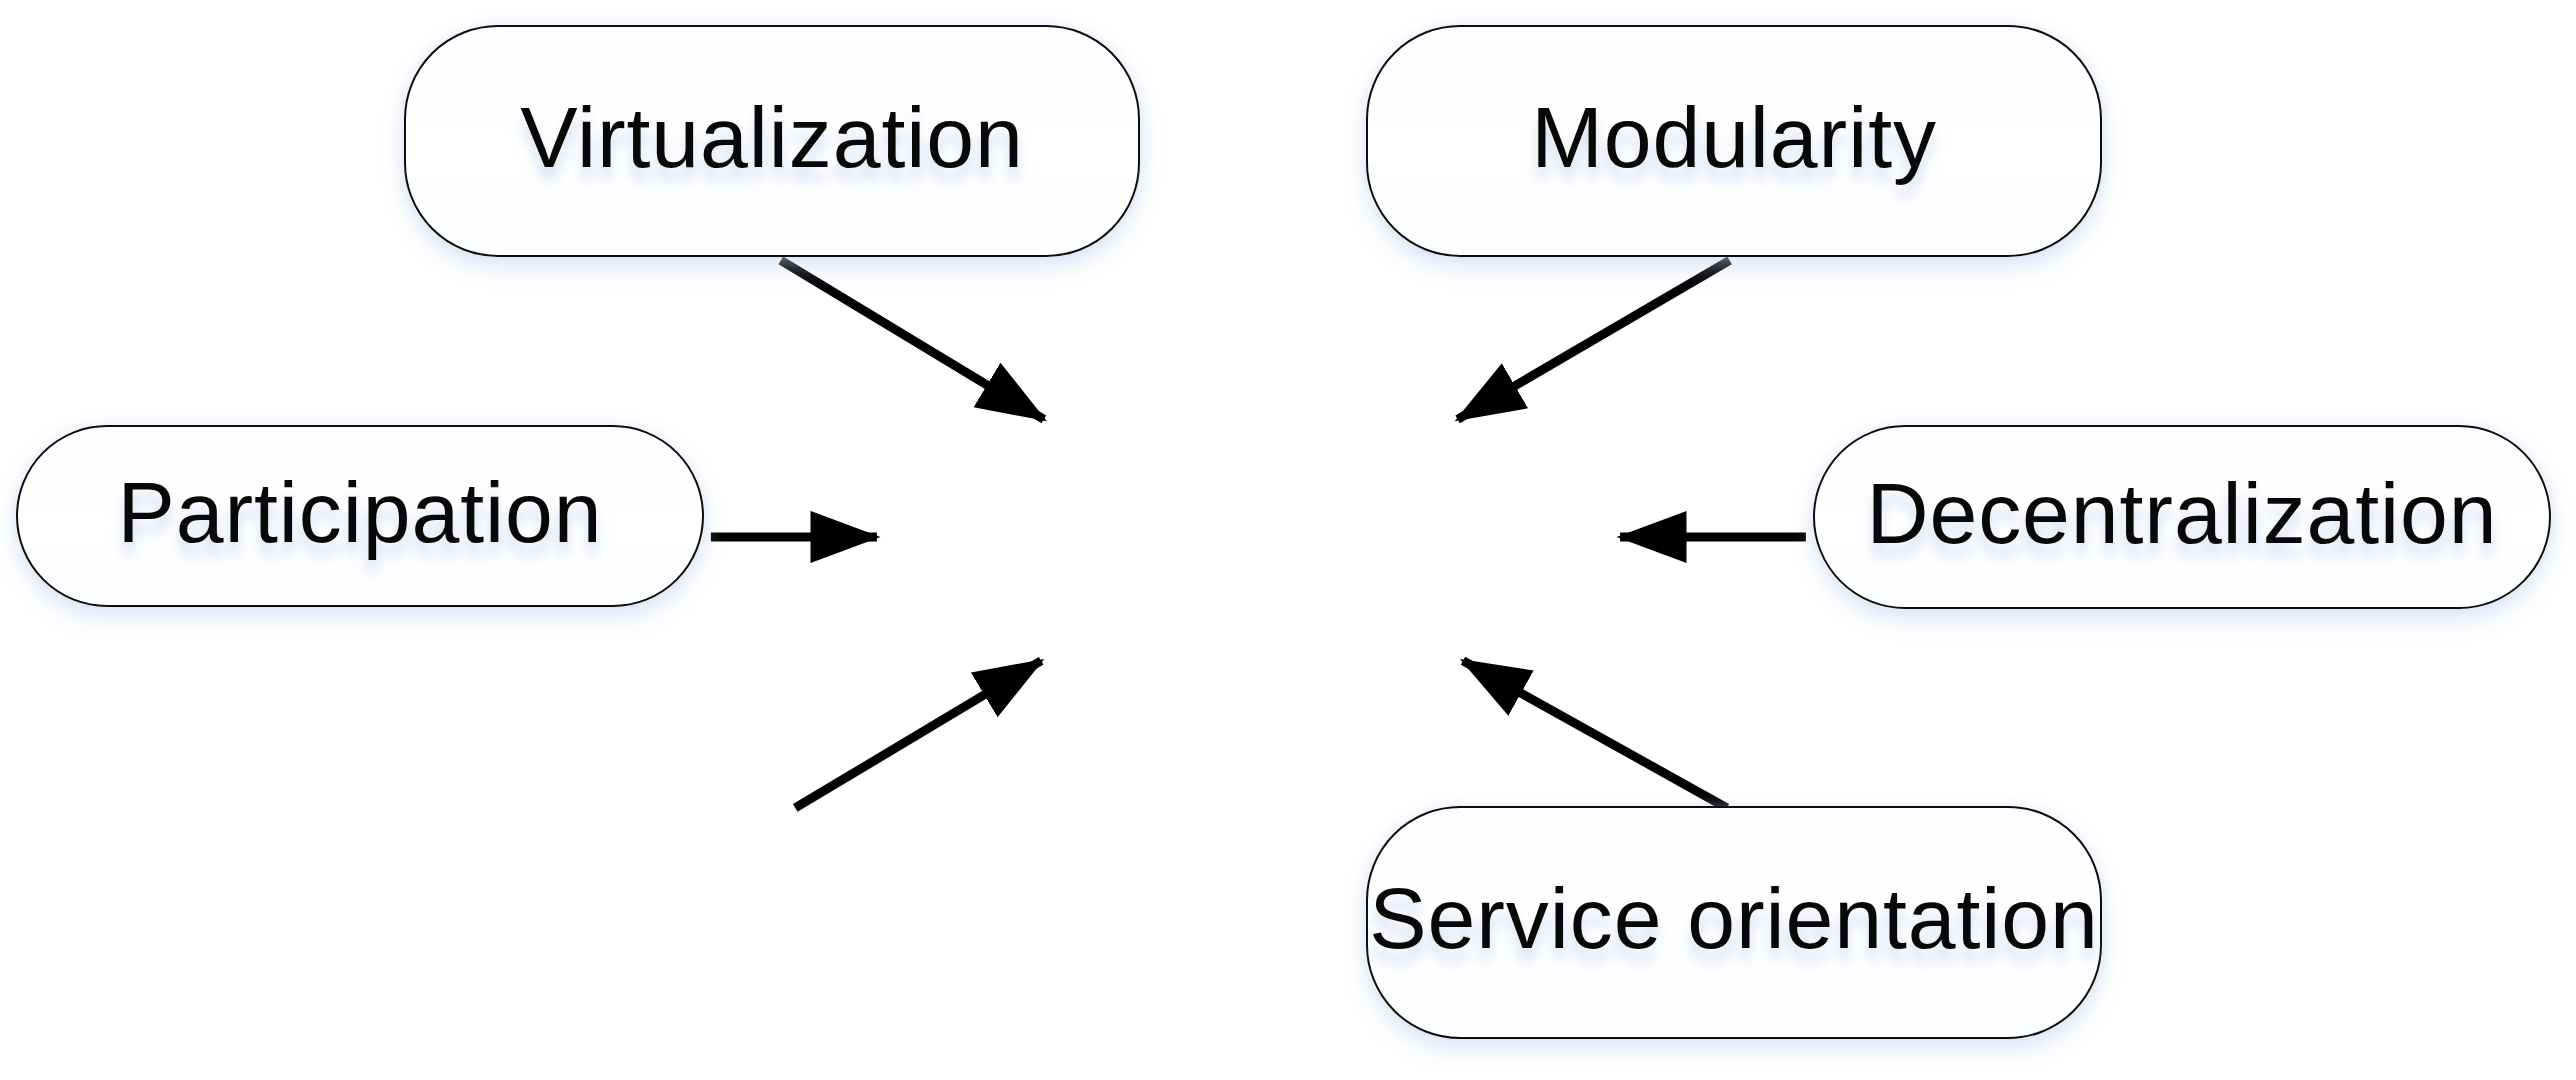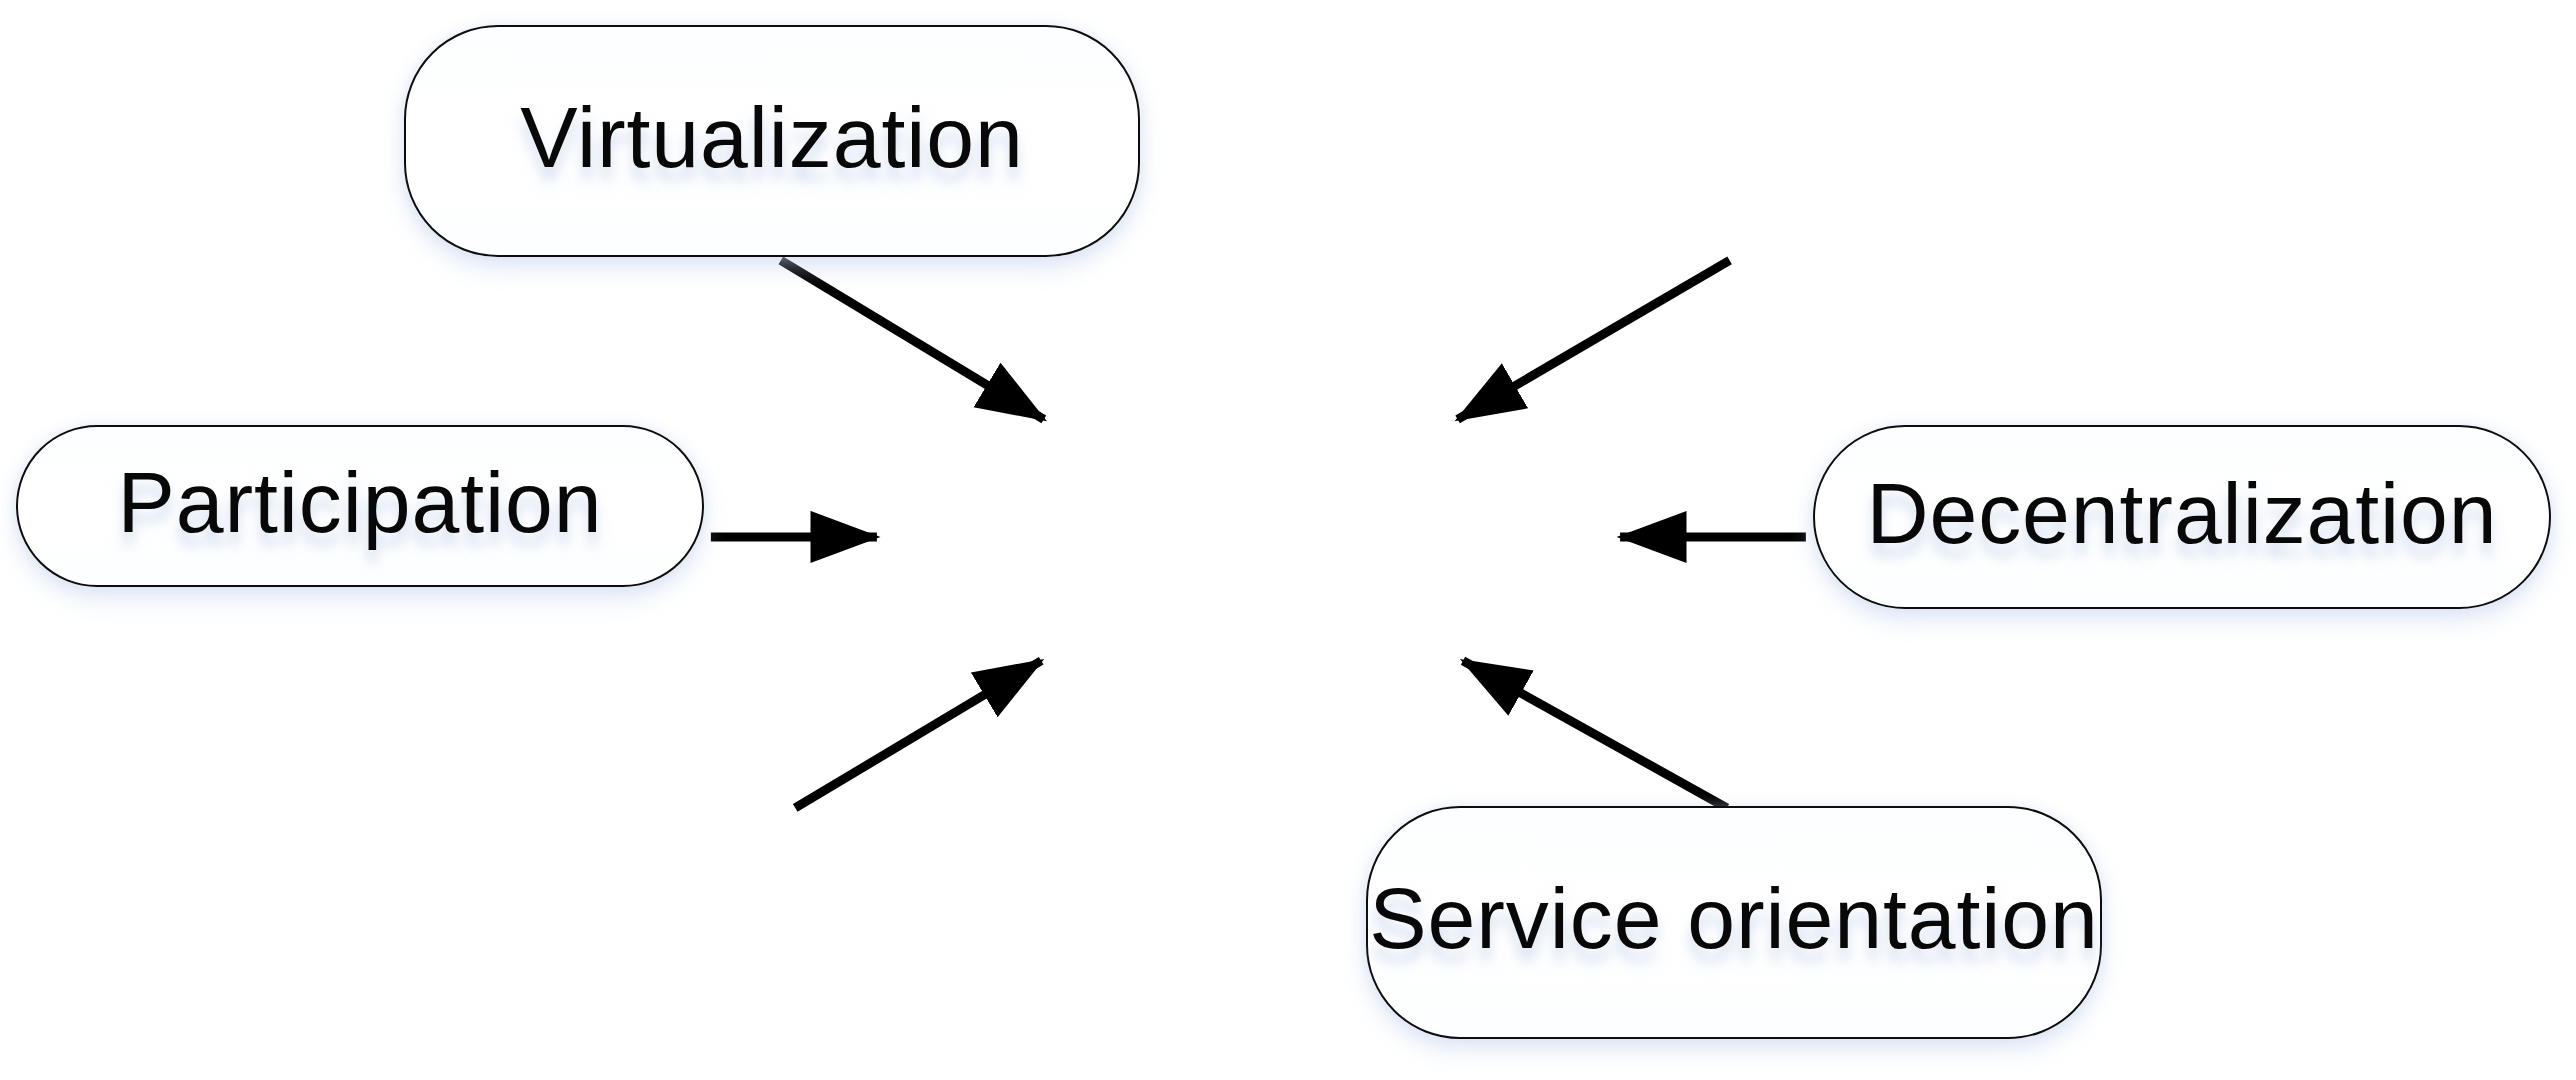--- a/index.html
+++ b/index.html
@@ -45,21 +45,21 @@
     padding-bottom: 9px;
   }
   .node-label.center {
     font-weight: bold;
     font-size: 97px;
     letter-spacing: 2.7px;
   }
   
   .n-virtualization      { left: 404px;  top: 25px;  width: 736px; height: 232px; }
   .n-modularity          { left: 1366px; top: 25px;  width: 736px; height: 232px; }
-  .n-participation       { left: 16px;   top: 425px; width: 688px; height: 162px; }
+  .n-participation       { left: 16px;   top: 425px; width: 688px; height: 182px; }
   .n-value               { left: 884px;  top: 425px; width: 729px; height: 226px; }
   .n-decentralization    { left: 1813px; top: 425px; width: 738px; height: 184px; }
   .n-time-capability     { left: 413px;  top: 806px; width: 741px; height: 233px; }
   .n-service-orientation { left: 1366px; top: 806px; width: 736px; height: 233px; }
 </style>
 </head>
 <body>
 
 <div class="canvas" style="background: rgb(255, 255, 255);">
 
@@ -74,20 +74,23 @@
     <line x1="792" y1="598" x2="977" y2="598" stroke="#000000" stroke-width="10" marker-end="url(#arrowhead)"></line>
     <line x1="2012" y1="598" x2="1805" y2="598" stroke="#000000" stroke-width="10" marker-end="url(#arrowhead)"></line>
     <line x1="886" y1="900" x2="1160" y2="736" stroke="#000000" stroke-width="10" marker-end="url(#arrowhead)"></line>
     <line x1="1924" y1="900" x2="1630" y2="736" stroke="#000000" stroke-width="10" marker-end="url(#arrowhead)"></line>
   </svg>
 
   <div class="node n-virtualization" style="border-color: rgb(13, 13, 13);">
     <span class="node-label" style="color: rgb(8, 8, 8);">Virtualization</span>
   </div>
 
+  <div class="node n-modularity" style="border-color: rgb(13, 13, 13);">
+    <span class="node-label" style="color: rgb(8, 8, 8);">Modularity</span>
+  </div>
 
   <div class="node n-participation" style="border-color: rgb(13, 13, 13);">
     <span class="node-label" style="color: rgb(8, 8, 8);">Participation</span>
   </div>
 
 
   <div class="node n-decentralization" style="border-color: rgb(13, 13, 13);">
     <span class="node-label" style="color: rgb(8, 8, 8);">Decentralization</span>
   </div>
 

